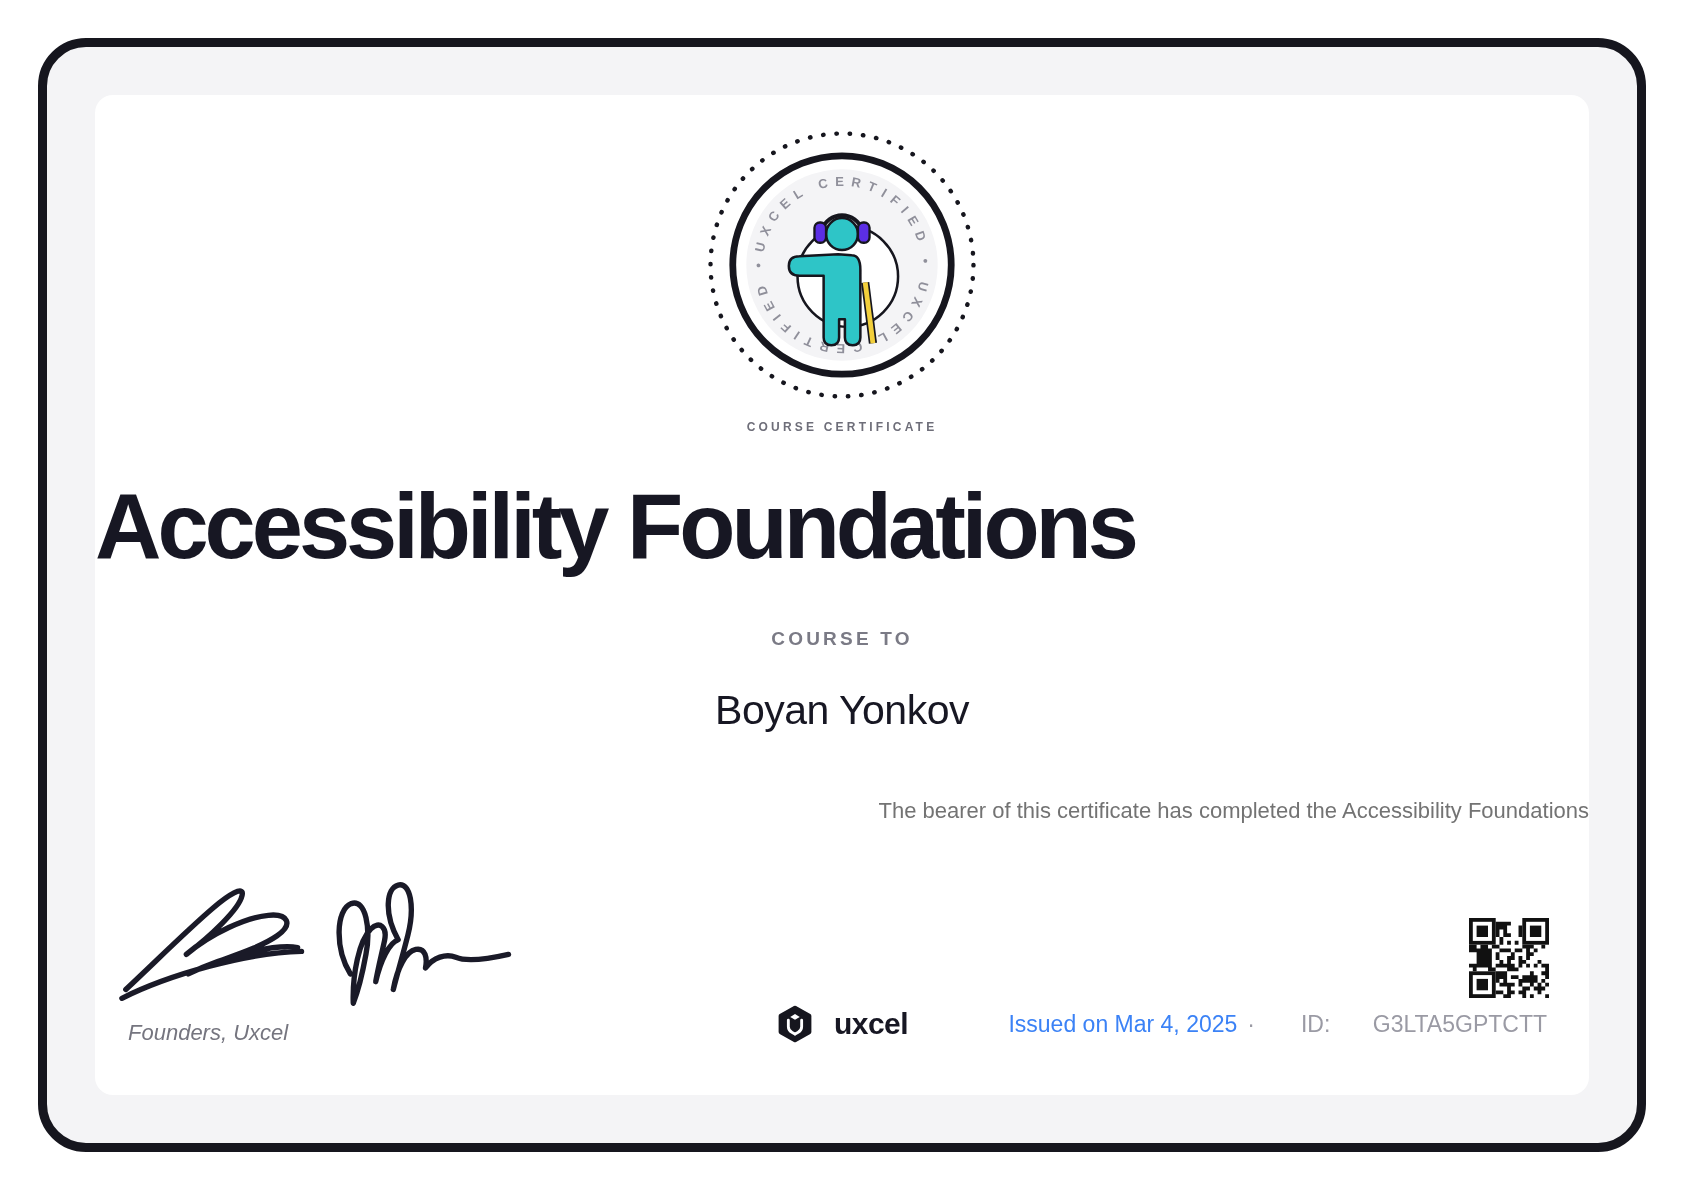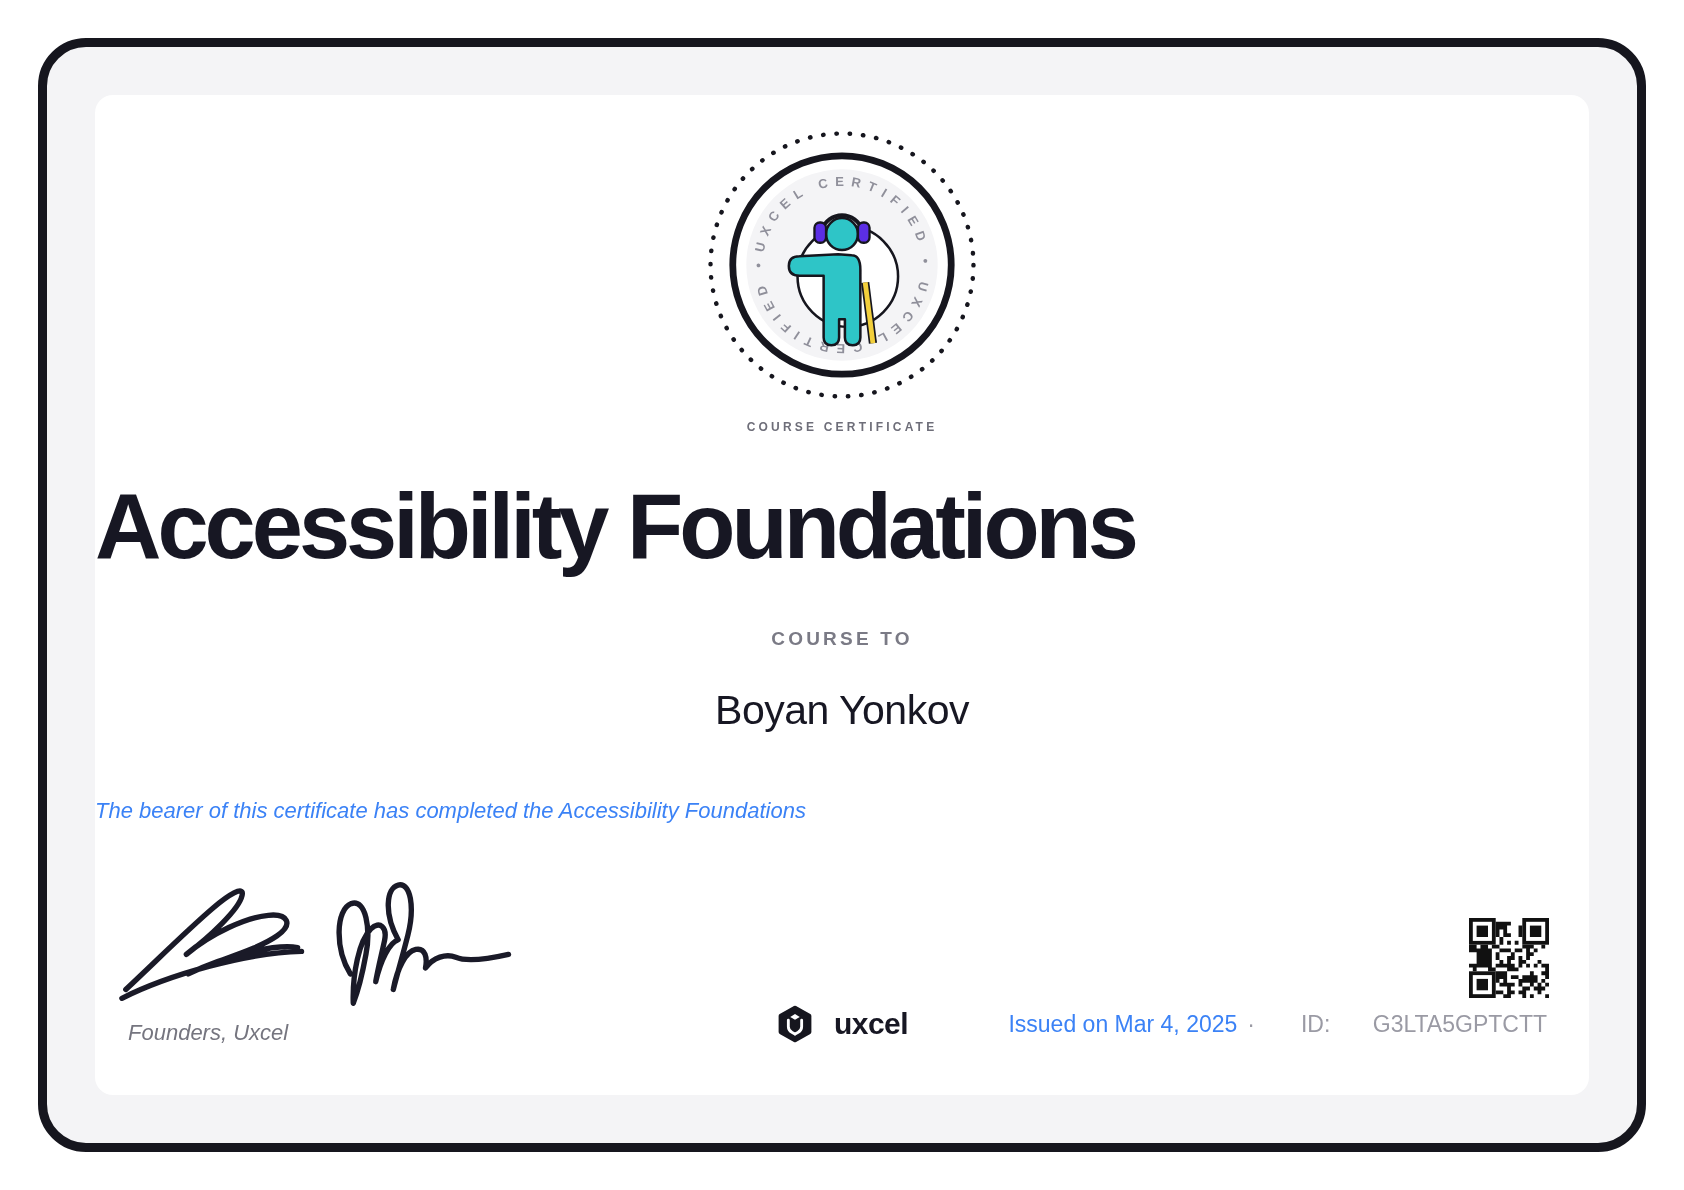--- a/index.html
+++ b/index.html
@@ -66,25 +66,24 @@
     text-align: center;
     font-size: 41px;
     font-weight: 400;
     letter-spacing: -0.5px;
     color: #171723;
     margin-top: 12px;
   }
   .description {
     position: absolute;
     top: 698px; left: 0; right: 0;
-    text-align: left;
+    text-align: right;
     font-size: 22px;
     line-height: 35px;
-    color: #3b82f6;
-    font-style: italic;
+    color: #737373;
   }
   .signatures {
     position: absolute;
     left: 23px;
     top: 748px;
     width: 410px;
     height: 170px;
   }
   .sig-caption {
     position: absolute;

